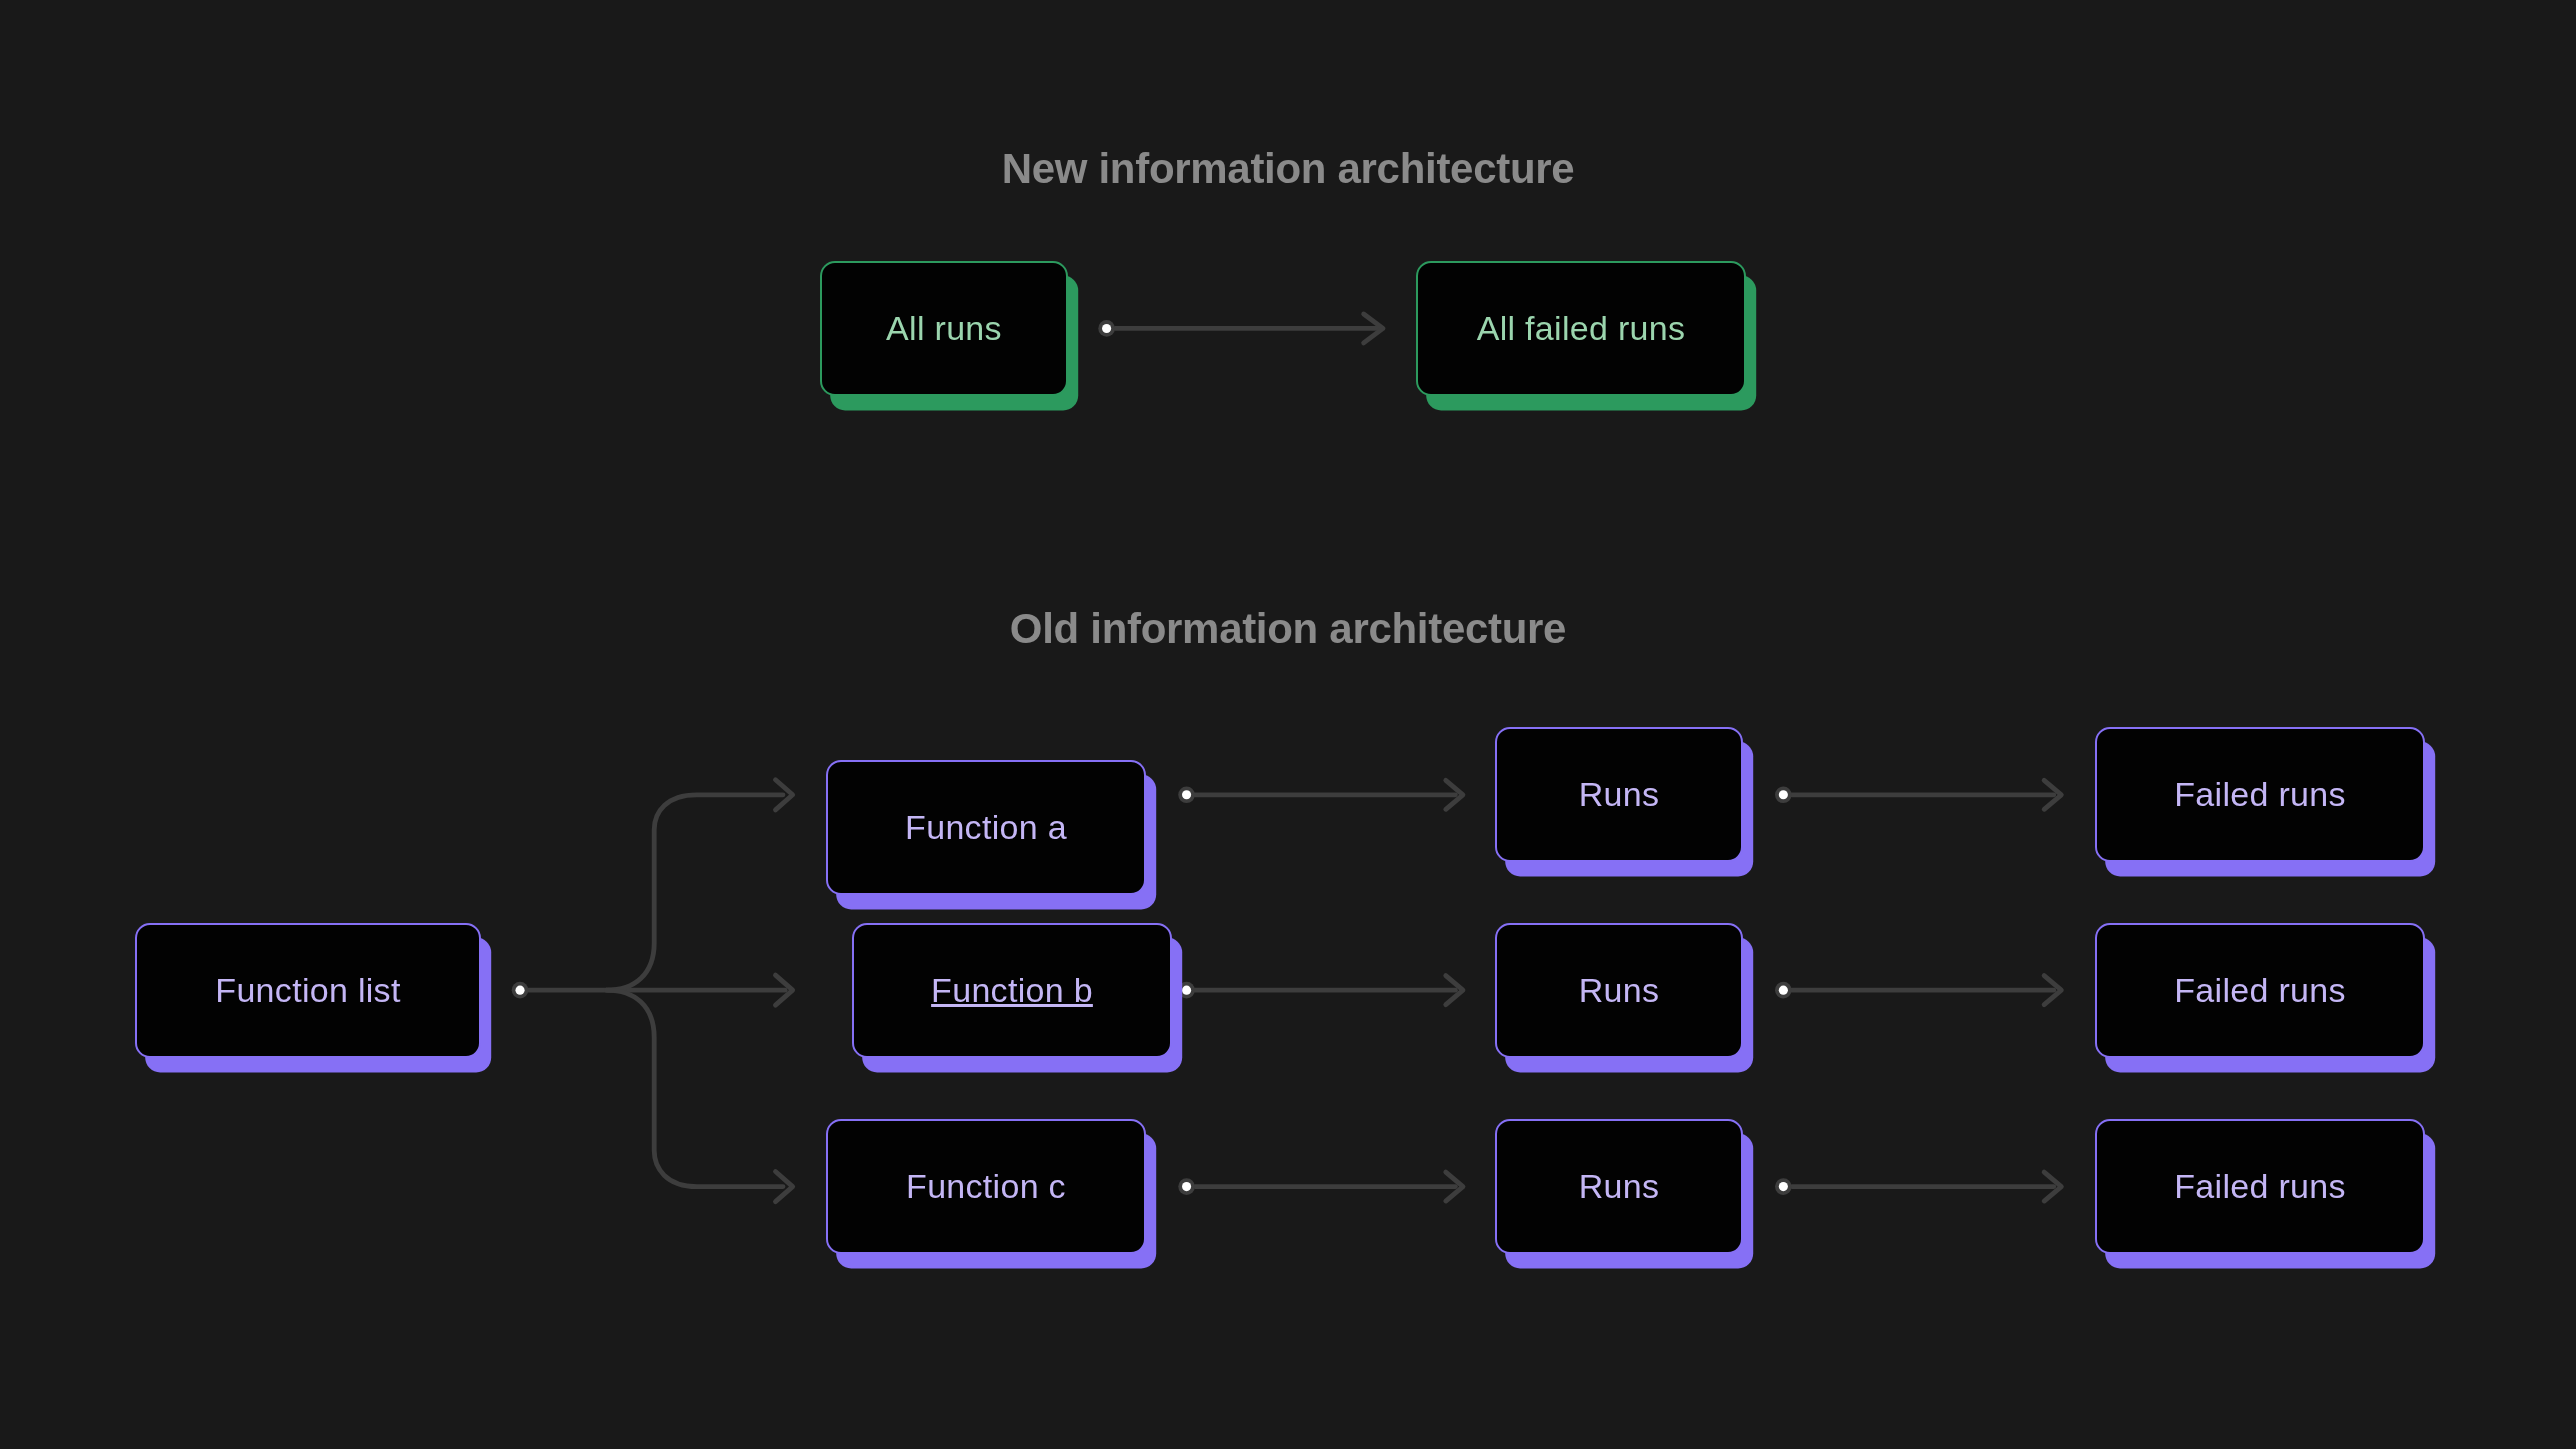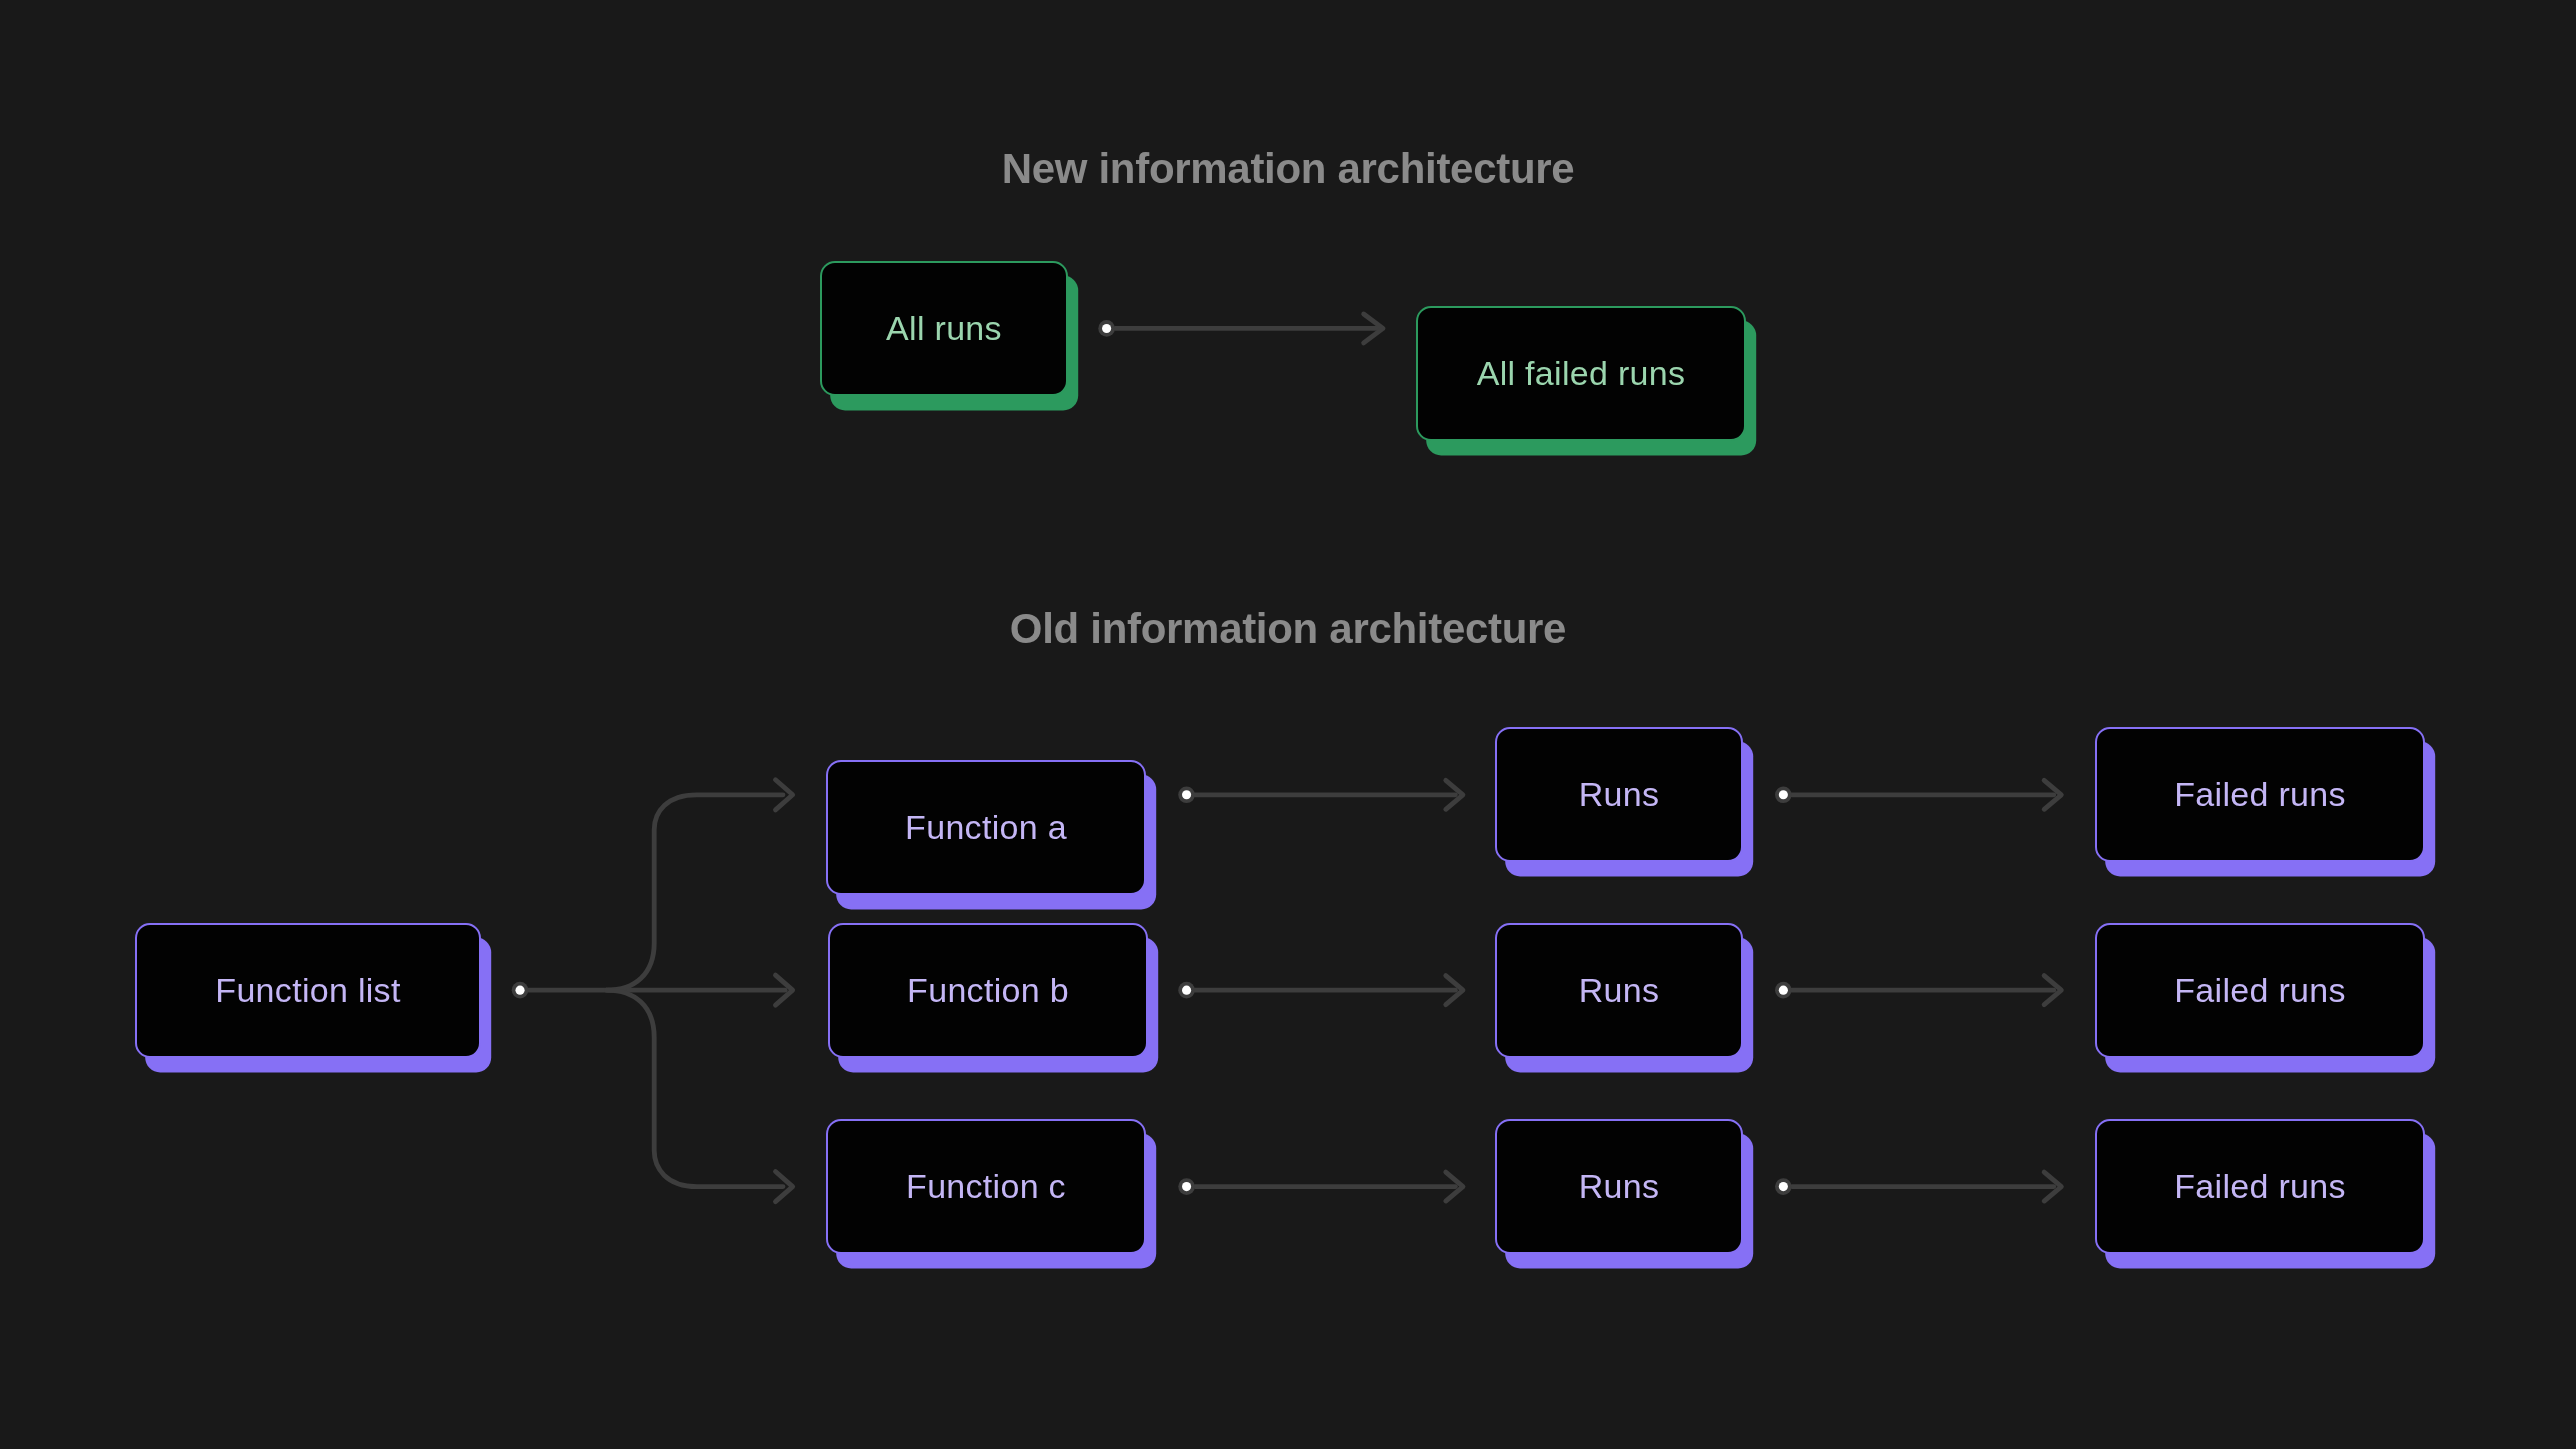--- a/index.html
+++ b/index.html
@@ -131,39 +131,39 @@
       <circle class="dot-core" cx="3323" cy="2211" r="8.5"></circle>
     </g>
   </svg>
 
   <h2 class="section-title" style="top:145px;">New information architecture</h2>
   <h2 class="section-title" style="top:605px;">Old information architecture</h2>
 
   <div class="node node--green" style="left:820px;top:261px;width:248px;height:135px;">
     <span>All runs</span>
   </div>
-  <div class="node node--green" style="left:1416px;top:261px;width:330px;height:135px;margin-top:45px;">
+  <div class="node node--green" style="left:1416px;top:261px;width:330px;height:135px;">
     <span>All failed runs</span>
   </div>
 
   <div class="node node--purple" style="left:135px;top:923px;width:346px;height:135px;">
     <span>Function list</span>
   </div>
 
   <div class="node node--purple" style="left:826px;top:716px;width:320px;height:135px;margin-top:44px;">
     <span>Function a</span>
   </div>
   <div class="node node--purple" style="left:1495px;top:727px;width:248px;height:135px;">
     <span>Runs</span>
   </div>
   <div class="node node--purple" style="left:2095px;top:727px;width:330px;height:135px;">
     <span>Failed runs</span>
   </div>
 
-  <div class="node node--purple" style="left:828px;top:923px;width:320px;height:135px;">
+  <div class="node node--purple" style="left:852px;top:923px;width:320px;height:135px;text-decoration:underline;">
     <span>Function b</span>
   </div>
   <div class="node node--purple" style="left:1495px;top:923px;width:248px;height:135px;">
     <span>Runs</span>
   </div>
   <div class="node node--purple" style="left:2095px;top:923px;width:330px;height:135px;">
     <span>Failed runs</span>
   </div>
 
   <div class="node node--purple" style="left:826px;top:1119px;width:320px;height:135px;">

